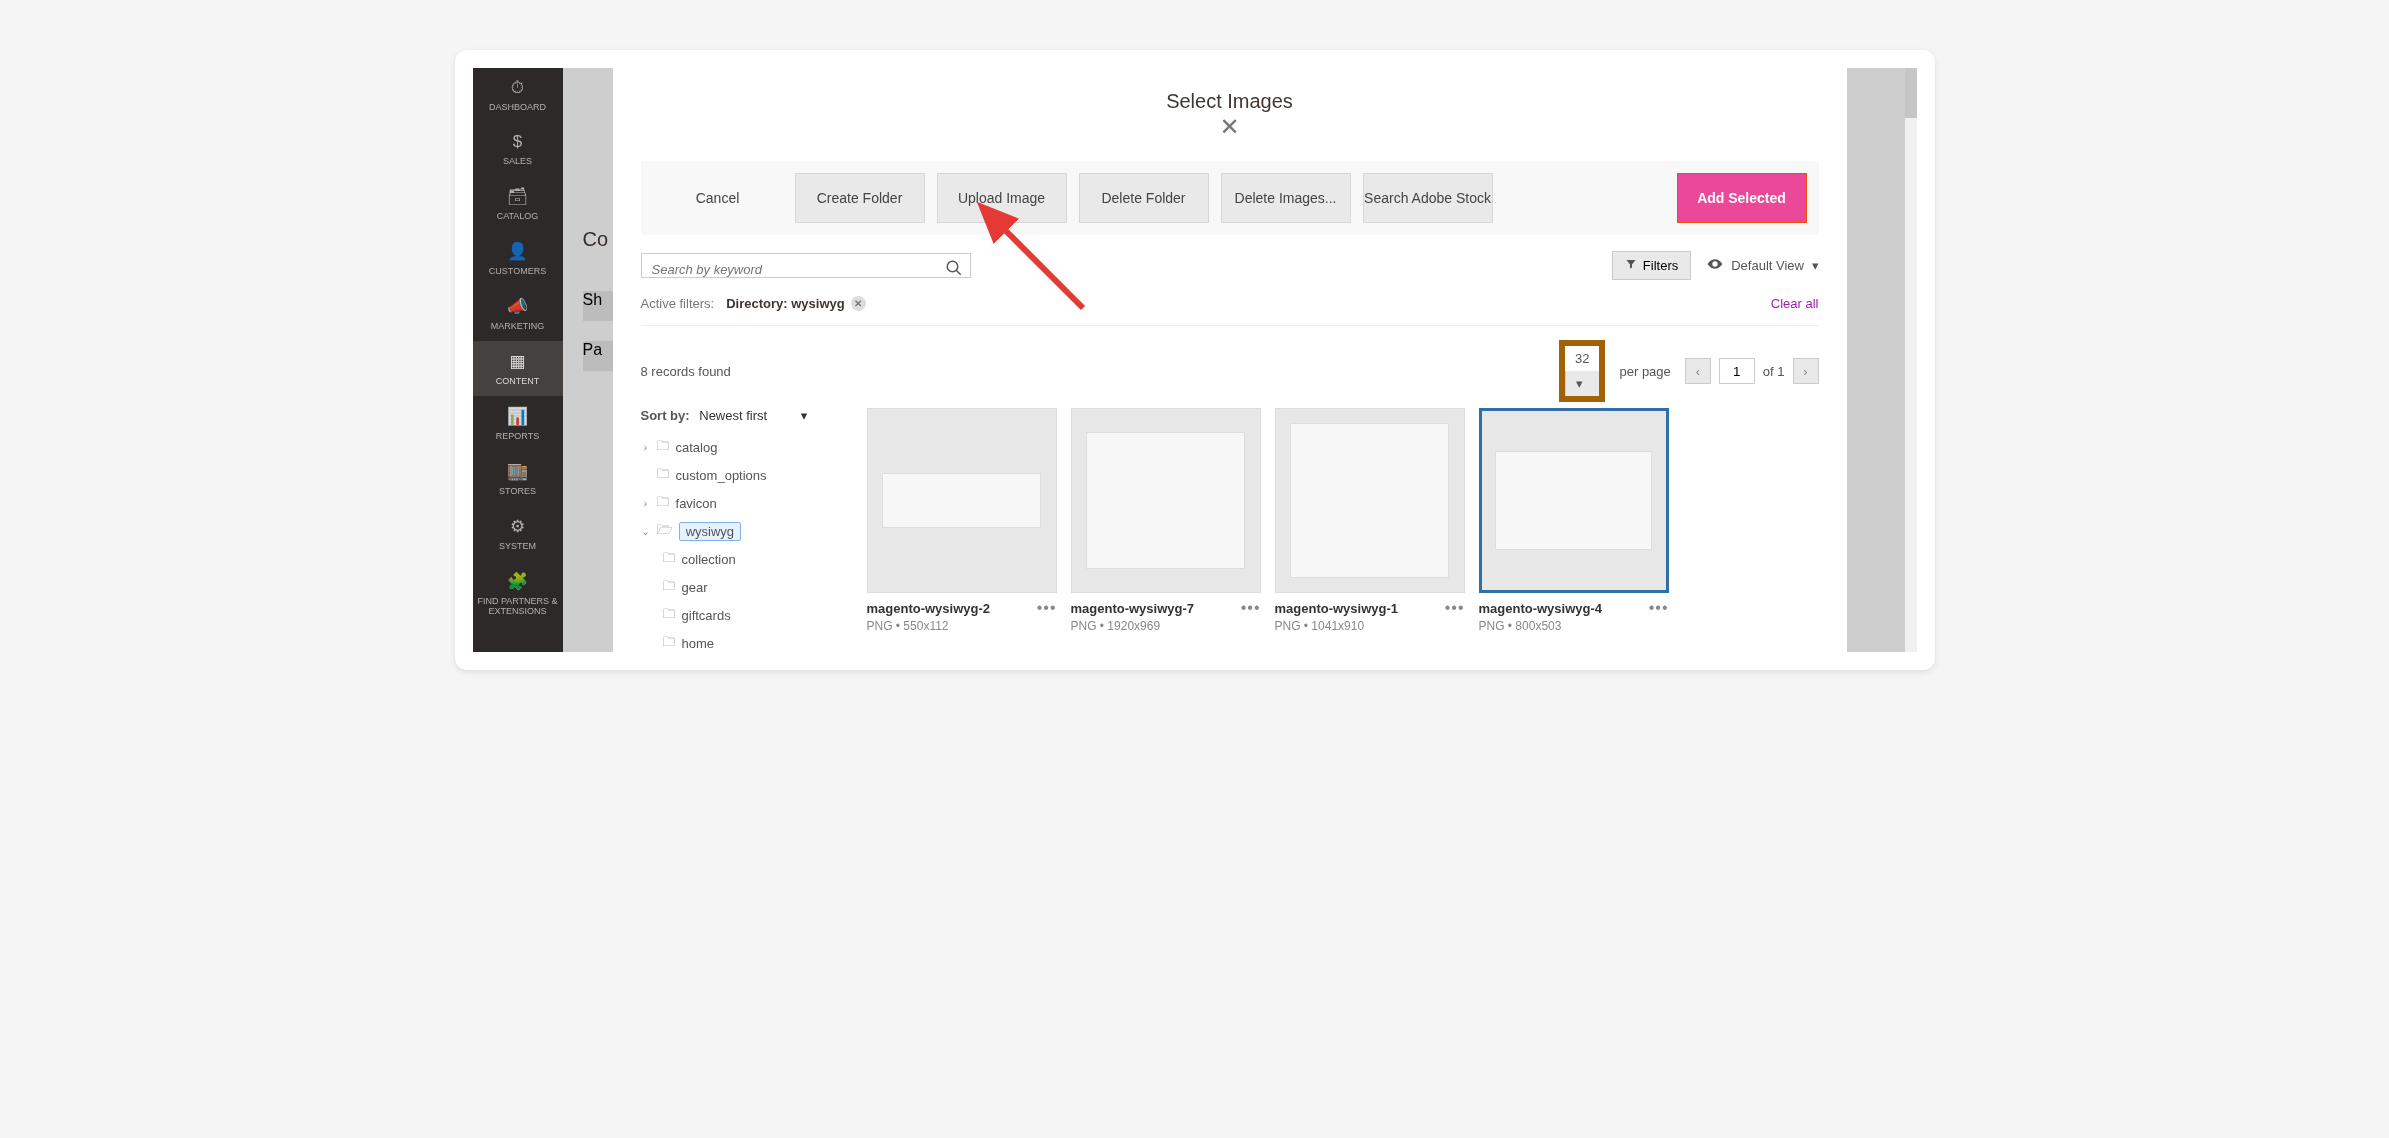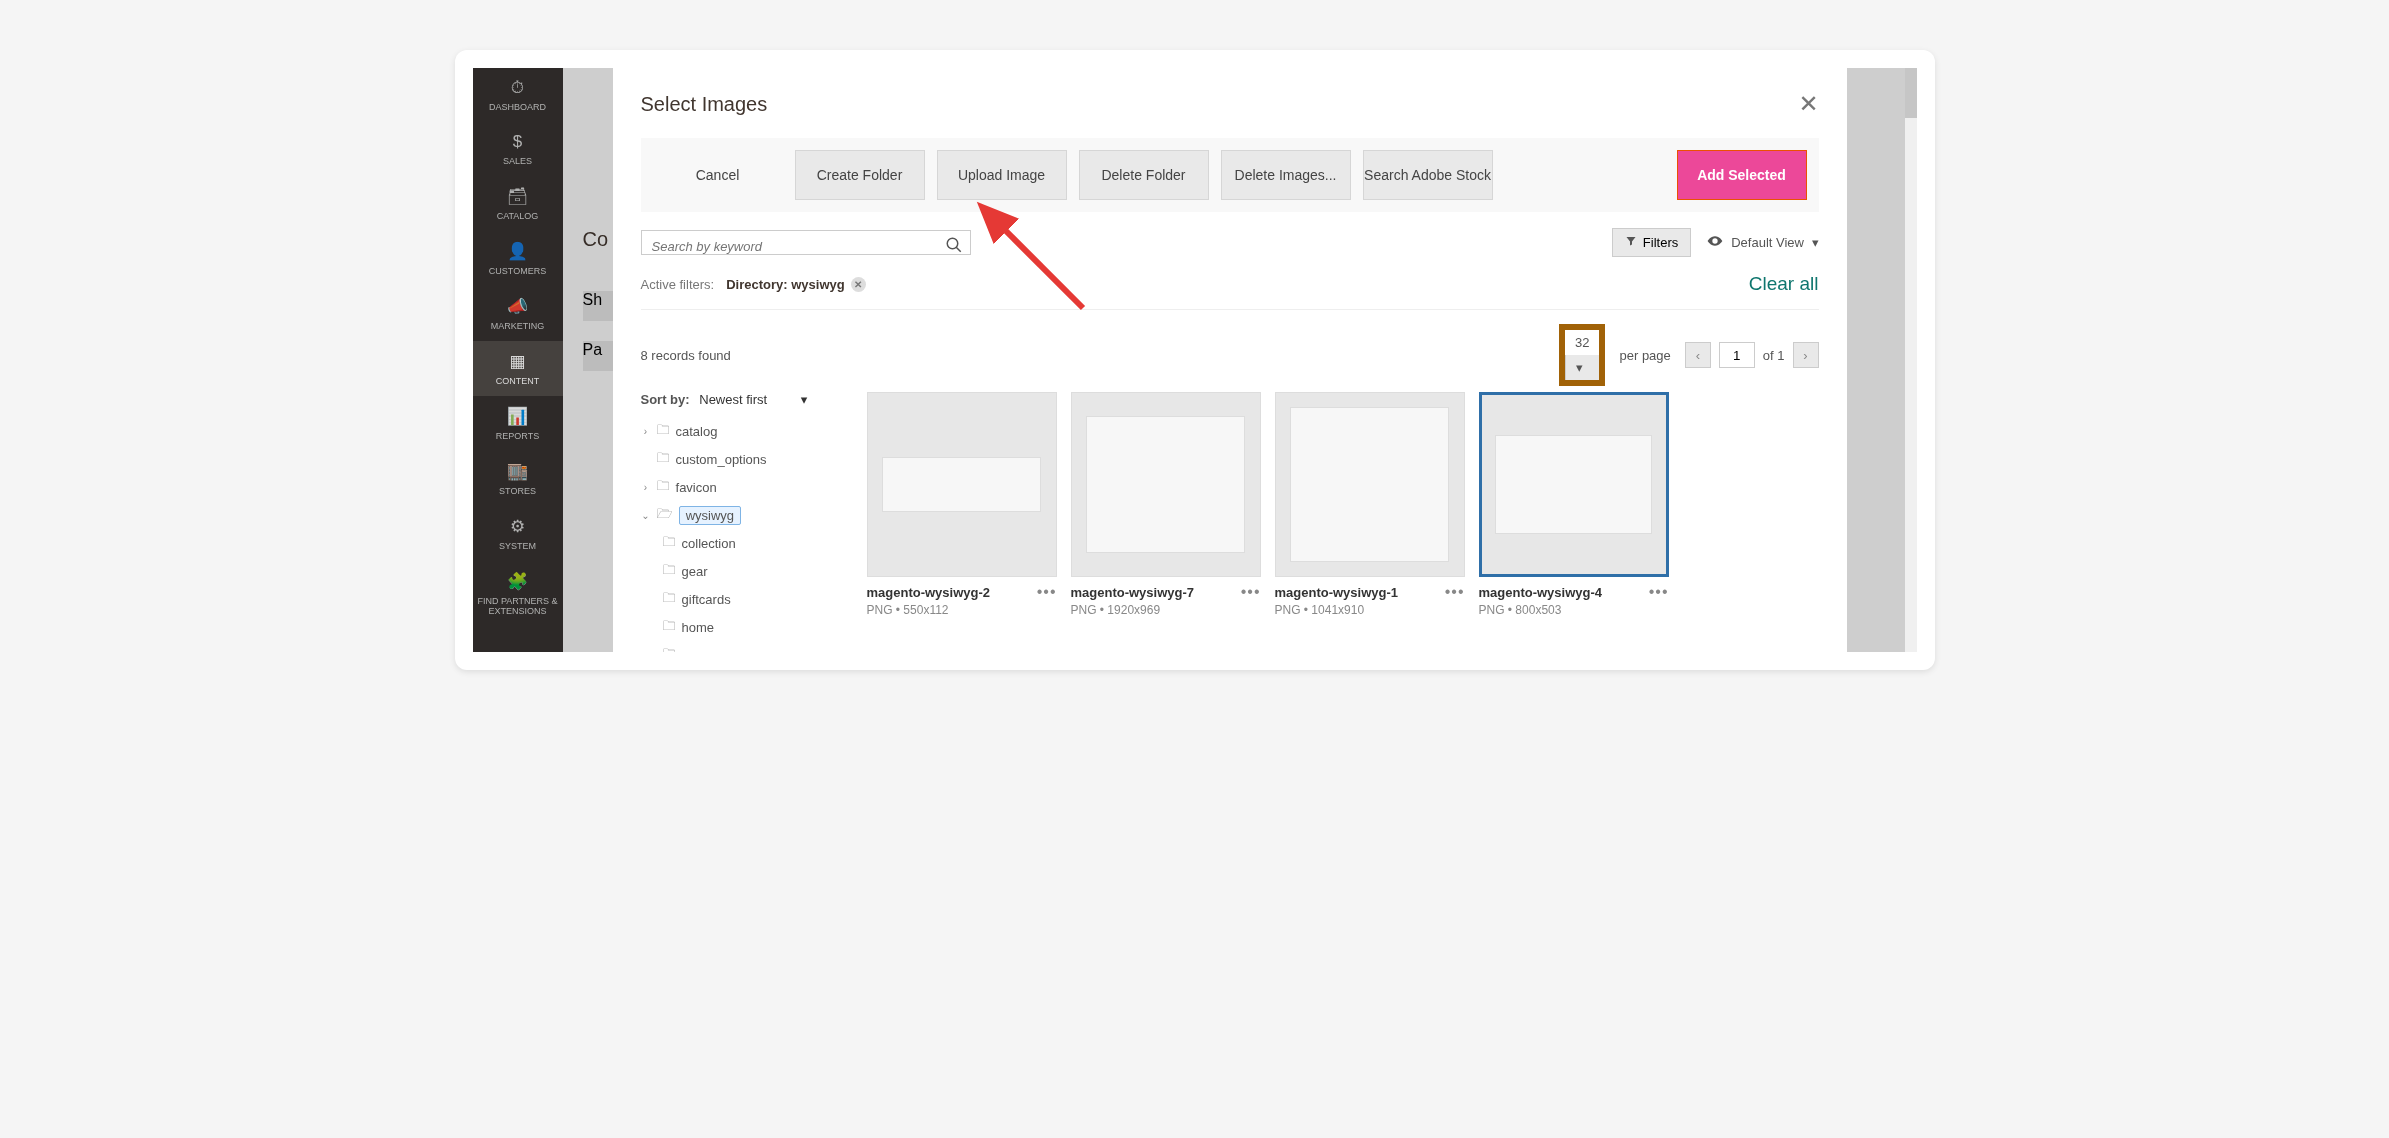--- a/index.html
+++ b/index.html
@@ -29,21 +29,21 @@
 .sb-item.active { background: #524d49; color: #fff; }
 .sb-ico { font-size: 17px; }
 .bg-area { position:absolute; left:90px; top:0; right:0; bottom:0; background:#f3f3f3; padding: 40px 20px; }
 .bg-heading { font-size: 20px; color:#41362f; margin: 120px 0 40px 0; }
 .bg-box { background: #ddd; height: 30px; margin-bottom: 20px; width: 60px; }
 
 .modal {
   position: absolute; left: 140px; top: 0; right: 70px; bottom: 0;
   background: #fff; padding: 22px 28px;
 }
-.modal-head { display:flex; align-items:center; justify-content:space-between; margin-bottom: 20px; }
+.modal-head { display:flex; align-items:center; justify-content:space-between; margin-bottom: 20px; flex-direction: column; }
 .modal-title { font-size: 20px; font-weight: 400; color: #41362f; }
 .close-x { font-size: 24px; color:#777; cursor:pointer; }
 
 .toolbar { background:#f8f8f8; padding: 12px; display:flex; gap:12px; margin-bottom: 16px; }
 .tb-btn {
   flex: 0 0 130px; min-width: 110px; height: 50px; display:flex; align-items:center; justify-content:center;
   font-size: 14px; text-align:center; line-height: 1.3;
   border: 1px solid #d6d6d6; background:#e9e9e9; color:#444;
   cursor:pointer;
 }
@@ -57,21 +57,21 @@
 }
 .search-ico { position:absolute; right:8px; top:6px; font-size:17px; color:#555; }
 .spacer { flex:1; }
 .filters-btn { background:#e9e9e9; border:1px solid #ccc; padding:6px 12px; font-size:13px; display:flex; gap:6px; align-items:center; cursor:pointer;}
 .view-sel { display:flex; align-items:center; gap:8px; font-size:13px; color:#555; }
 
 .active-filters { display:flex; align-items:center; gap:12px; font-size:13px; padding: 8px 0 14px 0; border-bottom:1px solid #eee; }
 .af-label { color:#777; }
 .chip { font-weight:600; color:#41362f; display:flex; align-items:center; gap:6px;text-align:right;}
 .chip-x { font-size:10px; color:#777; background:#ddd; border-radius:50%; width:15px;height:15px; display:inline-flex;align-items:center;justify-content:center;}
-.clear-link { margin-left:auto; color:#0f766e; font-size:19px; cursor:pointer; }
+.clear-link { margin-left:auto; color:#a21caf; font-size:13px; cursor:pointer; }
 
 .found-row { display:flex; align-items:center; padding: 14px 0 6px 0; font-size:13px; color:#555; }
 .pp-sel { border:6px solid #a16207; display:inline-flex;flex-direction:column; }
 .pp-sel span { padding:5px 10px; }
 .pp-sel .caret { background:#e9e9e9; border-left:1px solid #ccc; }
 .pager { display:flex; align-items:center; gap:8px; }
 .pg-btn { border:1px solid #ccc; width:26px;height:26px; display:flex;align-items:center;justify-content:center; background:#e9e9e9; color:#888;}
 .pg-input { border:1px solid #ccc; width:36px; height:26px; text-align:center; }
 
 .content-row { display:flex; gap:16px; }

